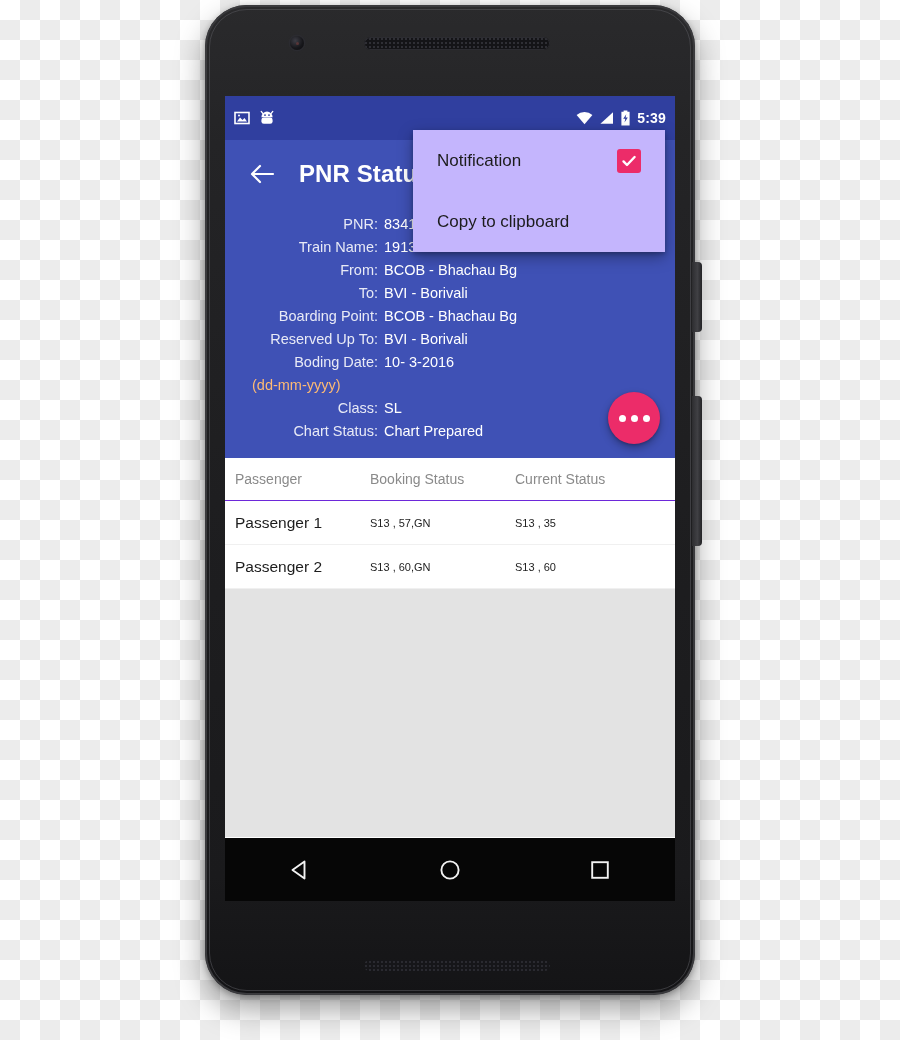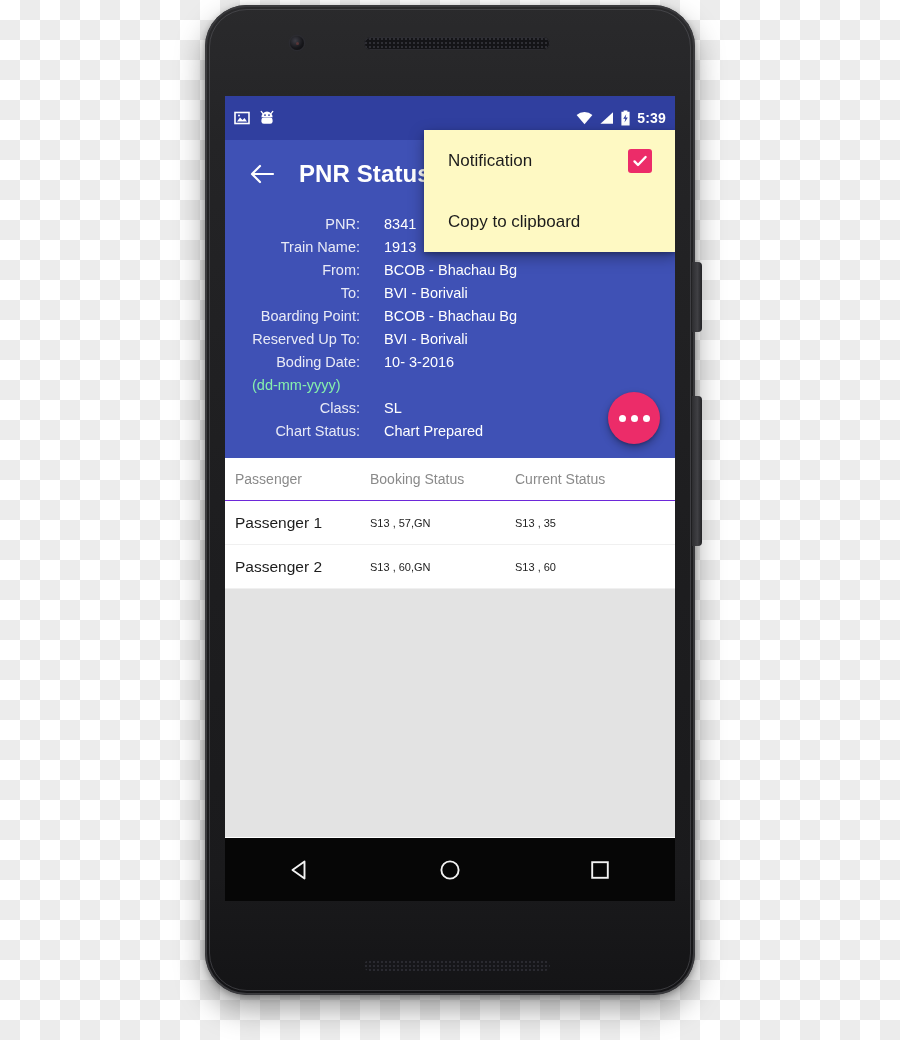--- a/index.html
+++ b/index.html
@@ -88,25 +88,25 @@
   .appbar-title{
     color:#fff;font-size:24px;font-weight:bold;margin-left:22px;letter-spacing:.1px;white-space:nowrap;
   }
 
   
   .info{
     background:#3f51b5;padding:6px 0 14px 0;
   }
   .info-row{display:flex;align-items:flex-start;line-height:21px;margin-bottom:2px;}
   .info-label{
-    width:159px;text-align:right;color:#e8eaf6;font-size:14.5px;flex:0 0 159px;padding-right:24px;box-sizing:border-box;
+    width:159px;text-align:right;color:#e8eaf6;font-size:14.5px;flex:0 0 159px;padding-right:6px;box-sizing:border-box;
   }
   .info-value{color:#ffffff;font-size:14.5px;flex:1 1 auto;white-space:nowrap;}
   .info-note{
-    width:159px;text-align:left;color:#86efac;font-size:14.5px;flex:0 0 159px;padding-left:27px;box-sizing:border-box;
+    width:159px;text-align:left;color:#fdba74;font-size:14.5px;flex:0 0 159px;padding-left:27px;box-sizing:border-box;
   }
 
   
   .table{background:#ffffff;}
   .thead{
     display:flex;height:42px;align-items:center;
     border-bottom:1px solid #6d28d9;
   }
   .thead .cell{color:#8a8a8a;font-size:14px;}
   .trow{
@@ -124,22 +124,22 @@
   .fab{
     position:absolute;right:15px;top:296px;width:52px;height:52px;border-radius:50%;
     background:#ec2c69;
     box-shadow:0 4px 8px rgba(0,0,0,.30),0 1px 3px rgba(0,0,0,.22);
     display:flex;align-items:center;justify-content:center;gap:5px;
   }
   .fab .dot{width:7px;height:7px;border-radius:50%;background:#fff;}
 
   
   .menu{
-    position:absolute;left:199px;top:34px;width:252px;
-    background:#fef9c3;
+    position:absolute;left:188px;top:34px;width:252px;
+    background:#c4b5fd;
     box-shadow:0 5px 14px rgba(0,0,0,.34),0 2px 4px rgba(0,0,0,.22);
   }
   .menu-item{
     display:flex;align-items:center;height:61px;padding:0 24px;box-sizing:border-box;
   }
   .menu-item .mi-label{font-size:17px;color:#1c1c1c;}
   .mi-check{
     margin-left:auto;width:24px;height:24px;border-radius:3px;background:#ec2c69;
     display:flex;align-items:center;justify-content:center;
   }

